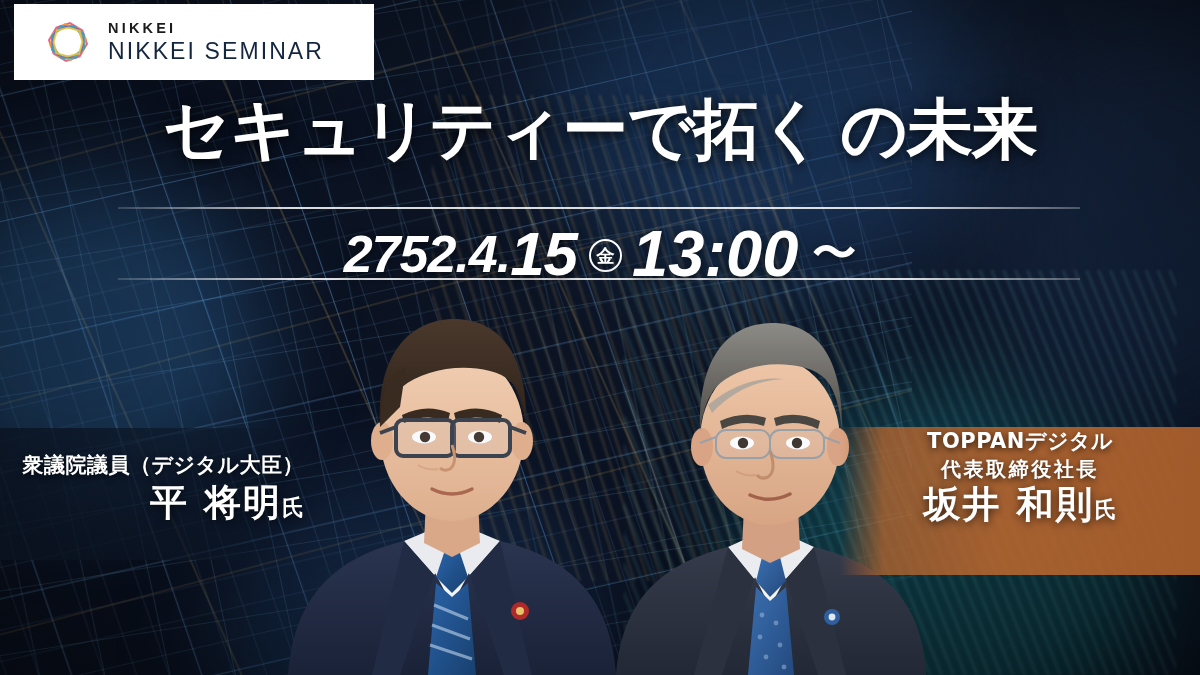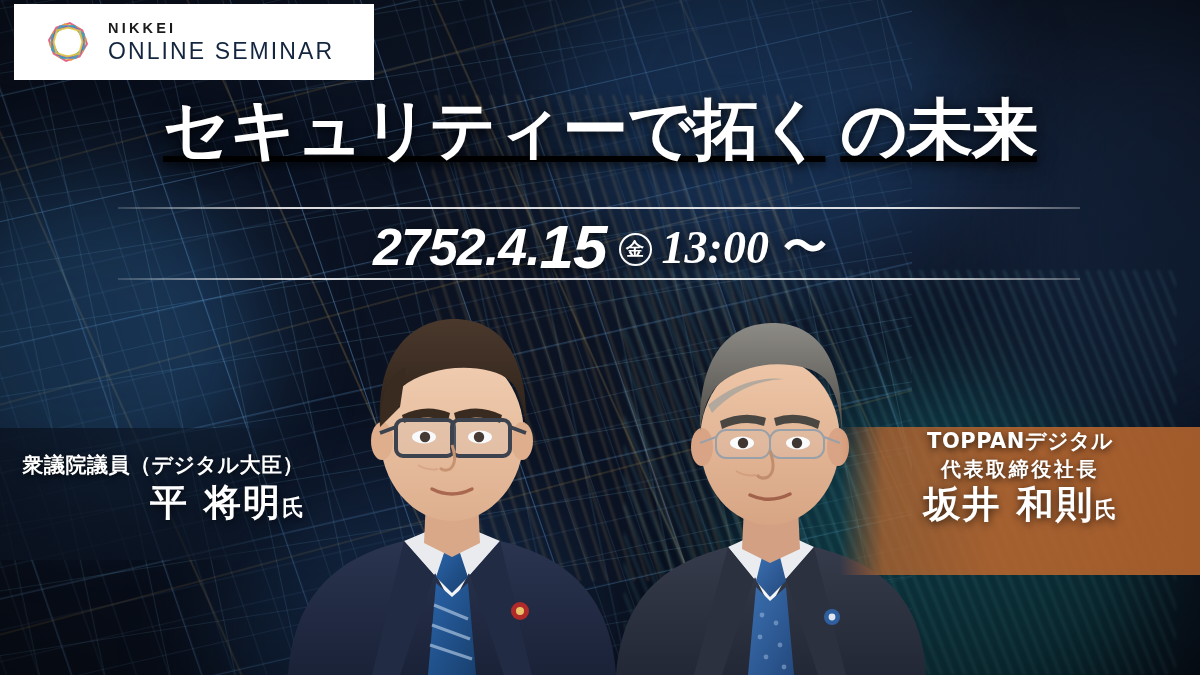--- a/index.html
+++ b/index.html
@@ -99,21 +99,20 @@
   .logo-seminar{
     font-size:23px;font-weight:400;letter-spacing:2.1px;color:#14263f;
   }
 
   
   .title-row{
     position:absolute;left:0;right:0;top:97px;
     display:flex;align-items:flex-end;justify-content:center;
     z-index:20;
     text-shadow:0 2px 10px rgba(0,0,0,.65), 0 0 26px rgba(0,0,0,.45);
-    text-decoration:underline;
   }
   .title-kana{
     font-family:"DejaVu Sans","Liberation Sans",sans-serif;
     font-weight:700;
     font-size:66px;
     color:#ffffff;
     letter-spacing:-1px;
     line-height:1;
   }
   .title-dx{
@@ -158,22 +157,22 @@
   .date-big{font-size:62px;}
   .dow-badge{
     display:inline-flex;align-items:center;justify-content:center;
     width:33px;height:33px;border:2.2px solid #fff;border-radius:50%;
     font-family:"DejaVu Sans","Liberation Sans",sans-serif;
     font-size:18px;font-weight:700;font-style:normal;
     margin:4px 10px 0 12px;
     line-height:1;
   }
   .date-time{
-    font-family:Liberation Serif, serif;
-    font-style:italic;font-weight:700;font-size:46px;letter-spacing:0px;
+    font-family:Liberation Sans, sans-serif;
+    font-style:italic;font-weight:700;font-size:65px;letter-spacing:0px;
   }
   .date-tilde{
     font-family:"DejaVu Sans","Liberation Sans",sans-serif;
     font-size:44px;font-weight:700;margin-left:14px;
   }
 
   
   .photo{position:absolute;bottom:0;z-index:10;}
   .photo.left{left:276px;width:352px;height:400px;}
   .photo.right{left:610px;width:320px;height:390px;}
@@ -374,21 +373,21 @@
           <path d="M24 6 L36 12 L42 24 L36 36 L24 42 L12 36 L6 24 L12 12 Z" stroke="#f0a13a" transform="rotate(-10 24 24)" opacity=".85"></path>
           <path d="M24 7 L35 13 L41 24 L35 35 L24 41 L13 35 L7 24 L13 13 Z" stroke="#57b84f" transform="rotate(22 24 24)" opacity=".85"></path>
           <path d="M24 6.5 L36 12.5 L41.5 24 L36 35.5 L24 41.5 L12 35.5 L6.5 24 L12 12.5 Z" stroke="#2b9ed6" transform="rotate(-26 24 24)" opacity=".85"></path>
           <path d="M24 7.5 L35 13.5 L40.5 24 L35 34.5 L24 40.5 L13 34.5 L7.5 24 L13 13.5 Z" stroke="#8a4fbf" transform="rotate(40 24 24)" opacity=".8"></path>
           <path d="M24 8 L34.5 14 L40 24 L34.5 34 L24 40 L13.5 34 L8 24 L13.5 14 Z" stroke="#e8d23a" transform="rotate(-44 24 24)" opacity=".8"></path>
         </g>
       </svg>
     </div>
     <div class="logo-text">
       <span class="logo-nikkei">NIKKEI</span>
-      <span class="logo-seminar">ONLINE SEMINAR</span>
+      <span class="logo-seminar">NIKKEI SEMINAR</span>
     </div>
   </div>
 
   <div class="title-row">
     <span class="title-kana">セキュリティーで拓く</span>
     <span class="title-tail">の未来</span>
   </div>
 
   <div class="rule top"></div>
   <div class="rule bot"></div>

